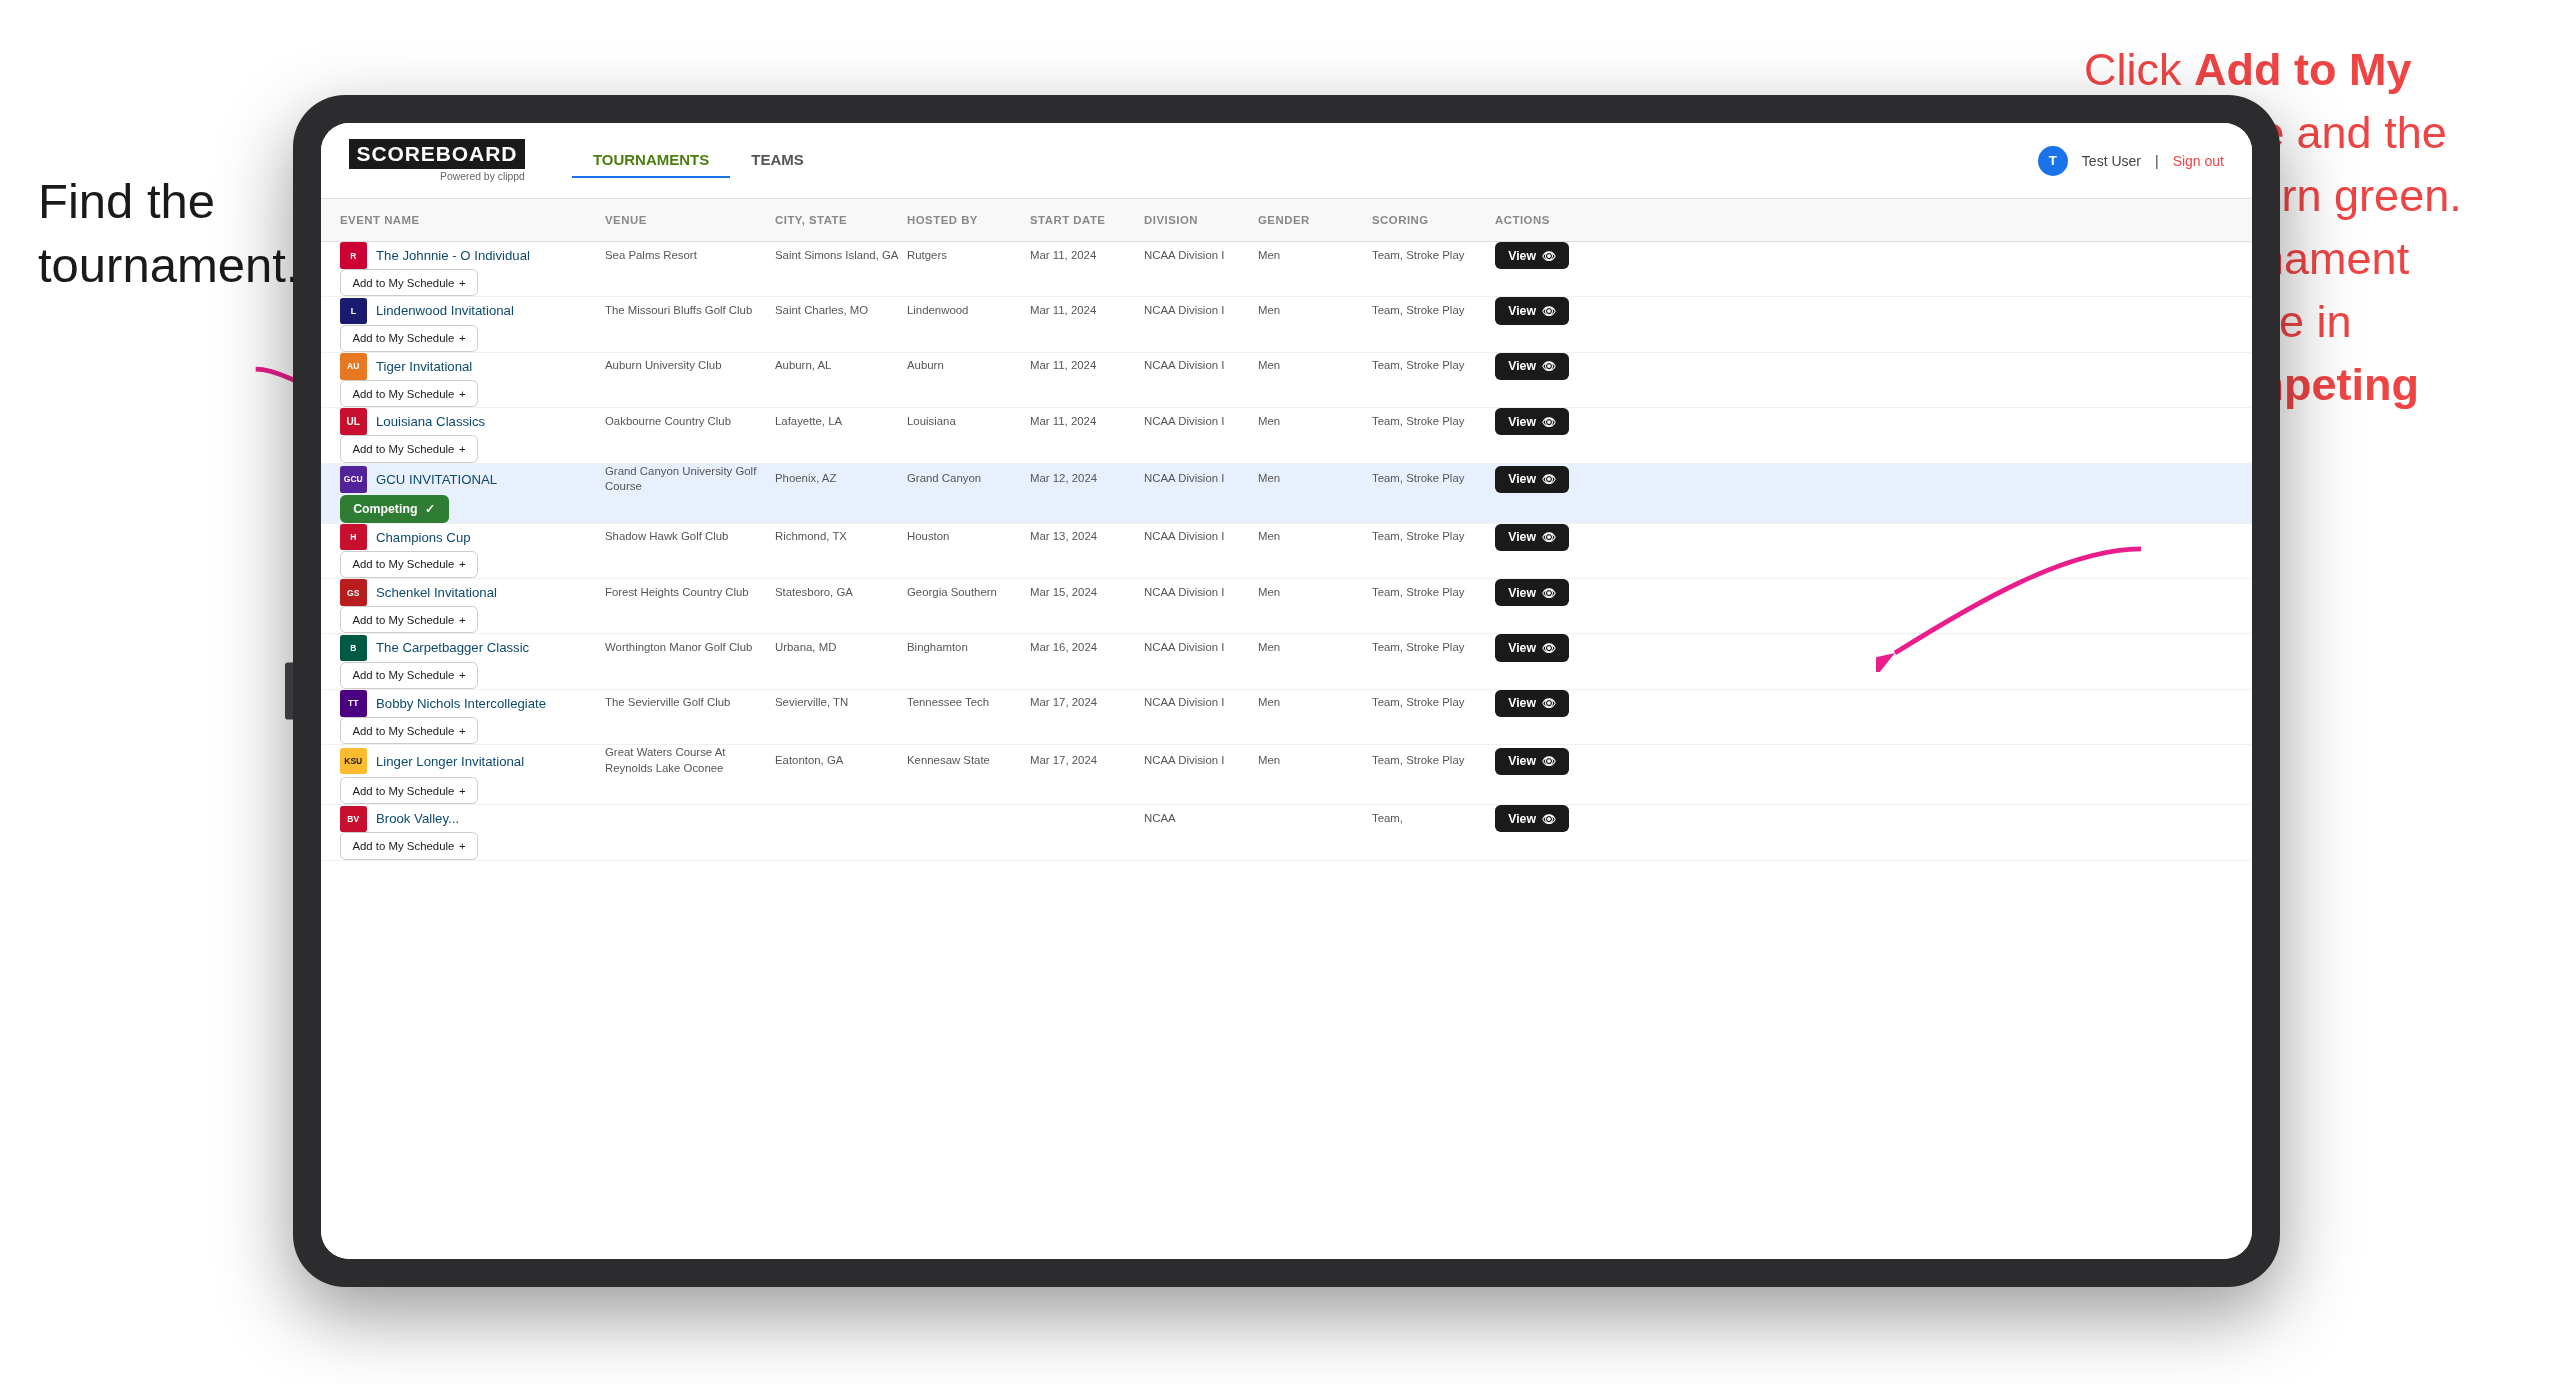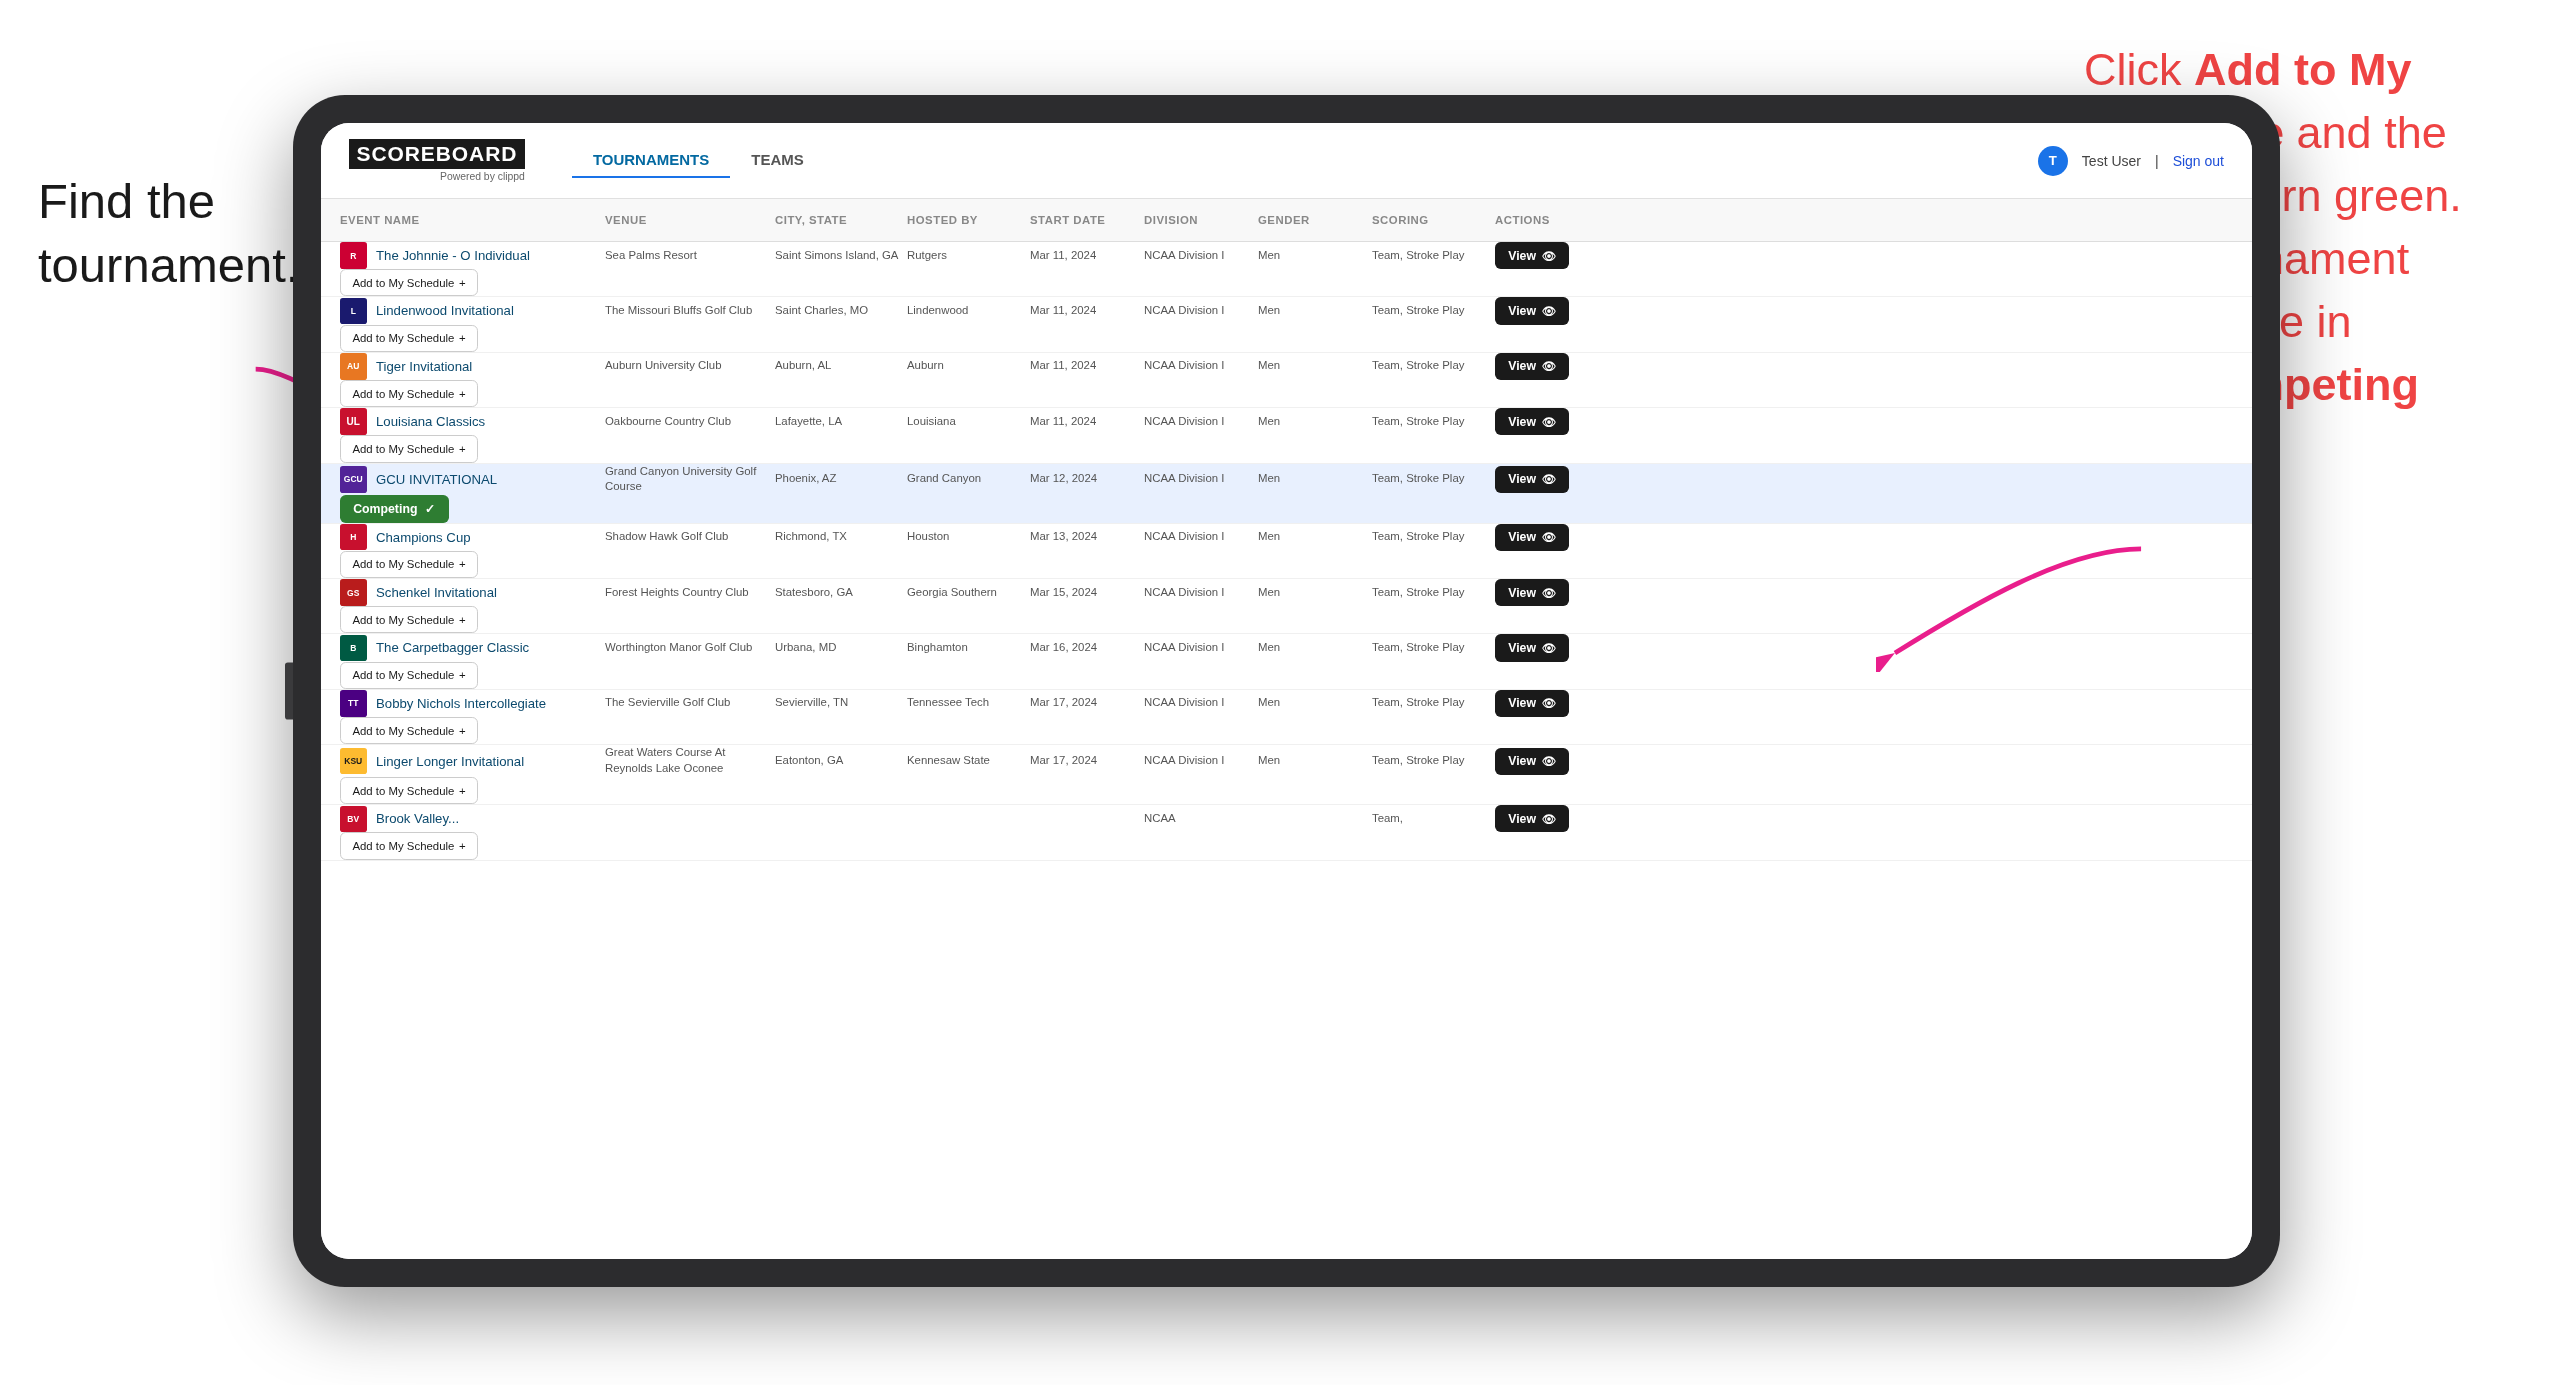--- a/index.html
+++ b/index.html
@@ -115,21 +115,21 @@
     .nav-tab {
       padding: 7.6px 21px;
       font-size: 15px;
       font-weight: 600;
       color: #555;
       border-bottom: 2.8px solid transparent;
       cursor: pointer;
     }
 
     .nav-tab.active {
-      color: #0369a1;
+      color: #4d7c0f;
       border-bottom: 2.8px solid #1a73e8;
     }
 
     .user-area {
       display: flex;
       align-items: center;
       gap: 14px;
       font-size: 14px;
       color: #444;
     }
@@ -141,21 +141,21 @@
       border-radius: 50%;
       display: flex;
       align-items: center;
       justify-content: center;
       color: white;
       font-size: 13.2px;
       font-weight: 600;
     }
 
     .sign-out {
-      color: #1d4ed8;
+      color: #ef4444;
       cursor: pointer;
     }
 
     
     .table-header {
       background: #f8f8f8;
       border-bottom: 0.9px solid #ddd;
       display: grid;
       grid-template-columns: 265px 170px 132px 123px 114px 114px 114px 123px 170px;
       padding: 0 19px;

